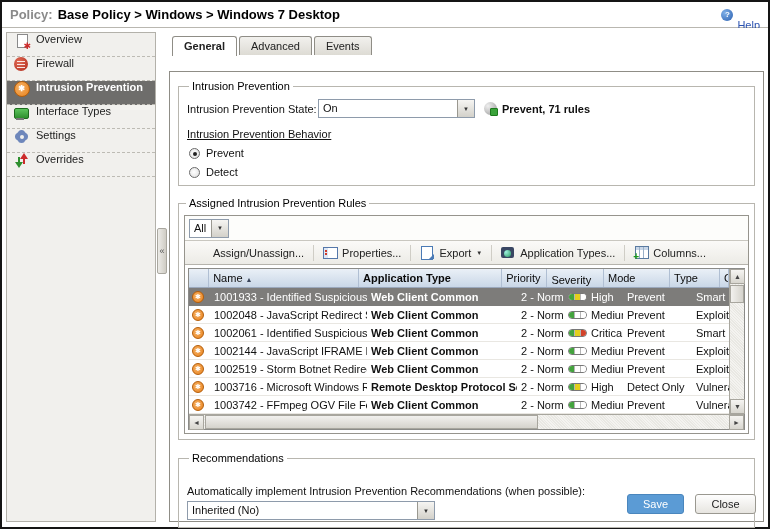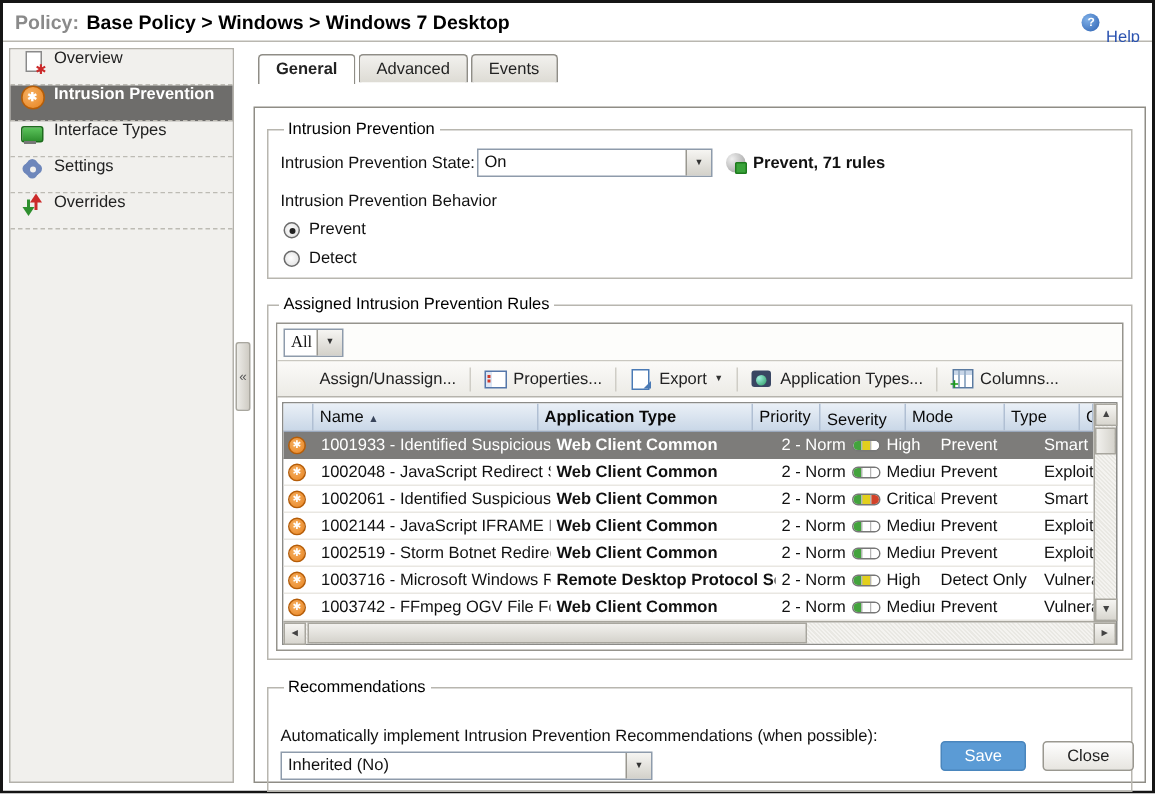--- a/index.html
+++ b/index.html
@@ -64,29 +64,29 @@
   .dd .btn::after { content:"\25BC"; font-size:6px; color:#333; }
 
   .row-flex { display:flex; align-items:center; }
   .lbl { color:#111; }
   .ip-state-row { margin-top:3px; }
   .ip-state-lbl { width:131px; flex:none; }
   .dd-state { width:157px; }
   .ic-ball { width:13px; height:13px; border-radius:50%; background:radial-gradient(circle at 4px 4px,#efefef,#979797); position:relative; margin:0 5px 0 9px; flex:none; }
   .ic-ball::after { content:""; position:absolute; right:-1px; bottom:-1px; width:6px; height:6px; background:#3aa33a; border:1px solid #1d7a1d; border-radius:1px; }
   .summary { font-weight:bold; }
-  .behavior-lbl { margin-top:10px; }
+  .behavior-lbl { margin-top:10px;text-decoration:underline; }
   .radio-row { margin-top:7px; display:flex; align-items:center; gap:6px; padding-left:2px; cursor:pointer; }
   .radio-dot { width:11px; height:11px; border-radius:50%; border:1px solid #6b6b6b; background:radial-gradient(circle at 4px 4px,#fff,#dcdcdc); position:relative; flex:none; }
   .radio-dot.on::after { content:""; position:absolute; left:3px; top:3px; width:4px; height:4px; border-radius:50%; background:#222; }
 
   
   .rules-box { border:1px solid #96948d; margin-top:2px; }
   .filter-row { height:25px; border-bottom:1px solid #c9c7c0; display:flex; align-items:center; padding-left:4px; background:#fdfdfb; }
-  .dd-all { width:40px; height:19px;font-family:Liberation Serif, serif; }
+  .dd-all { width:40px; height:19px; }
   .toolbar { height:24px; display:flex; align-items:center; background:linear-gradient(#fbfaf8,#ecebe6); border-bottom:1px solid #b5b3ac; padding-left:19px; }
   .tbtn { display:flex; align-items:center; gap:5px; padding:3px 9px; cursor:pointer; color:#222; white-space:nowrap; }
   .tsep { width:1px; height:16px; background:#cfcdc6; }
   .tico { width:14px; height:13px; position:relative; flex:none; display:inline-block; }
   .ico-properties::before { content:""; position:absolute; left:0; top:1px; width:13px; height:10px; background:linear-gradient(to right,#dde6f4 4px,#fff 4px); border:1px solid #5577aa; }
   .ico-properties::after { content:""; position:absolute; left:2px; top:4px; width:2px; height:2px; background:#d03a2a; box-shadow:0 3px 0 #d03a2a; }
   .ico-export::before { content:""; position:absolute; left:1px; top:0; width:10px; height:12px; background:#fff; border:1px solid #4a7ab5; }
   .ico-export::after { content:""; position:absolute; right:0; bottom:0; border-left:5px solid transparent; border-bottom:5px solid #4a7ab5; }
   .ico-apptypes::before { content:""; position:absolute; left:0; top:1px; width:13px; height:11px; background:#394663; border-radius:2px; }
   .ico-apptypes::after { content:""; position:absolute; left:3px; top:4px; width:7px; height:7px; border-radius:50%; background:radial-gradient(circle at 2px 2px,#9ff0e0,#2a9a60); }
@@ -155,20 +155,24 @@
     </span>
   </div>
 
   <div class="body">
 
     <div class="sidebar">
       <div class="side-item">
         <span class="ic ic-overview"></span>
         <span>Overview</span>
       </div>
+      <div class="side-item">
+        <span class="ic ic-firewall"></span>
+        <span>Firewall</span>
+      </div>
       <div class="side-item sel">
         <span class="ic ic-gear-orange"></span>
         <span>Intrusion Prevention</span>
       </div>
       <div class="side-item">
         <span class="ic ic-nic"></span>
         <span>Interface Types</span>
       </div>
       <div class="side-item">
         <span class="ic ic-gear-blue"></span>

